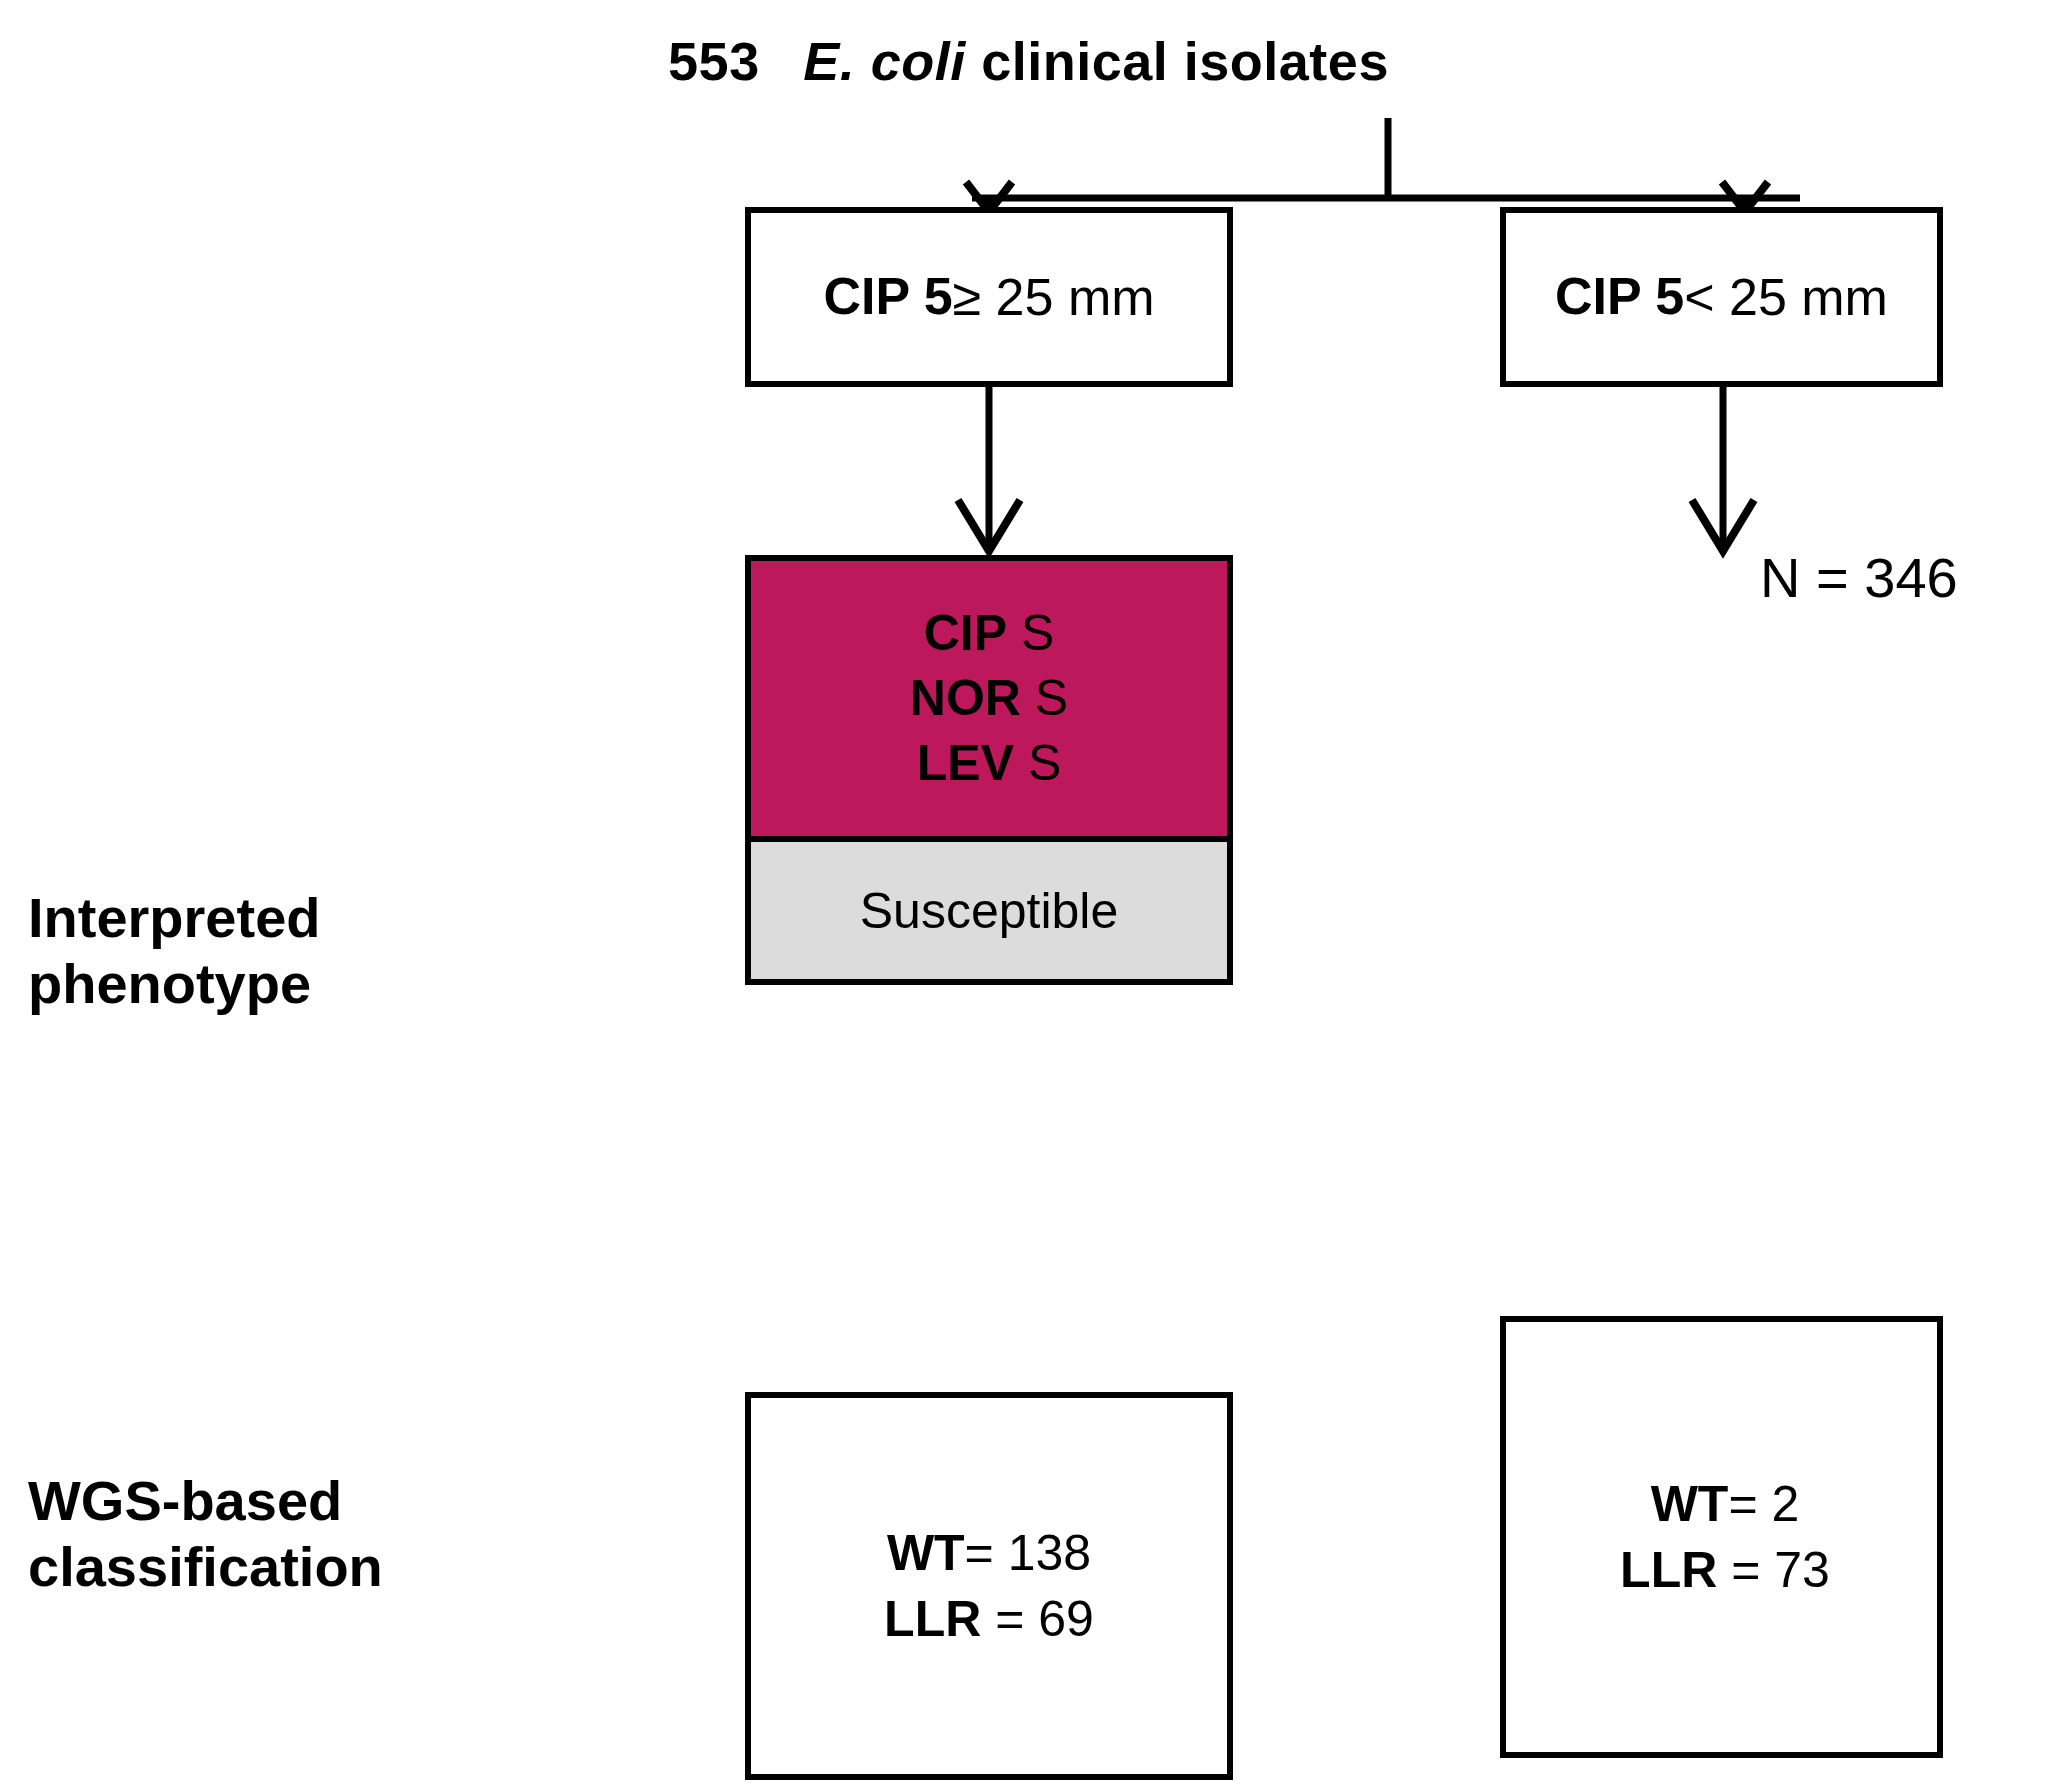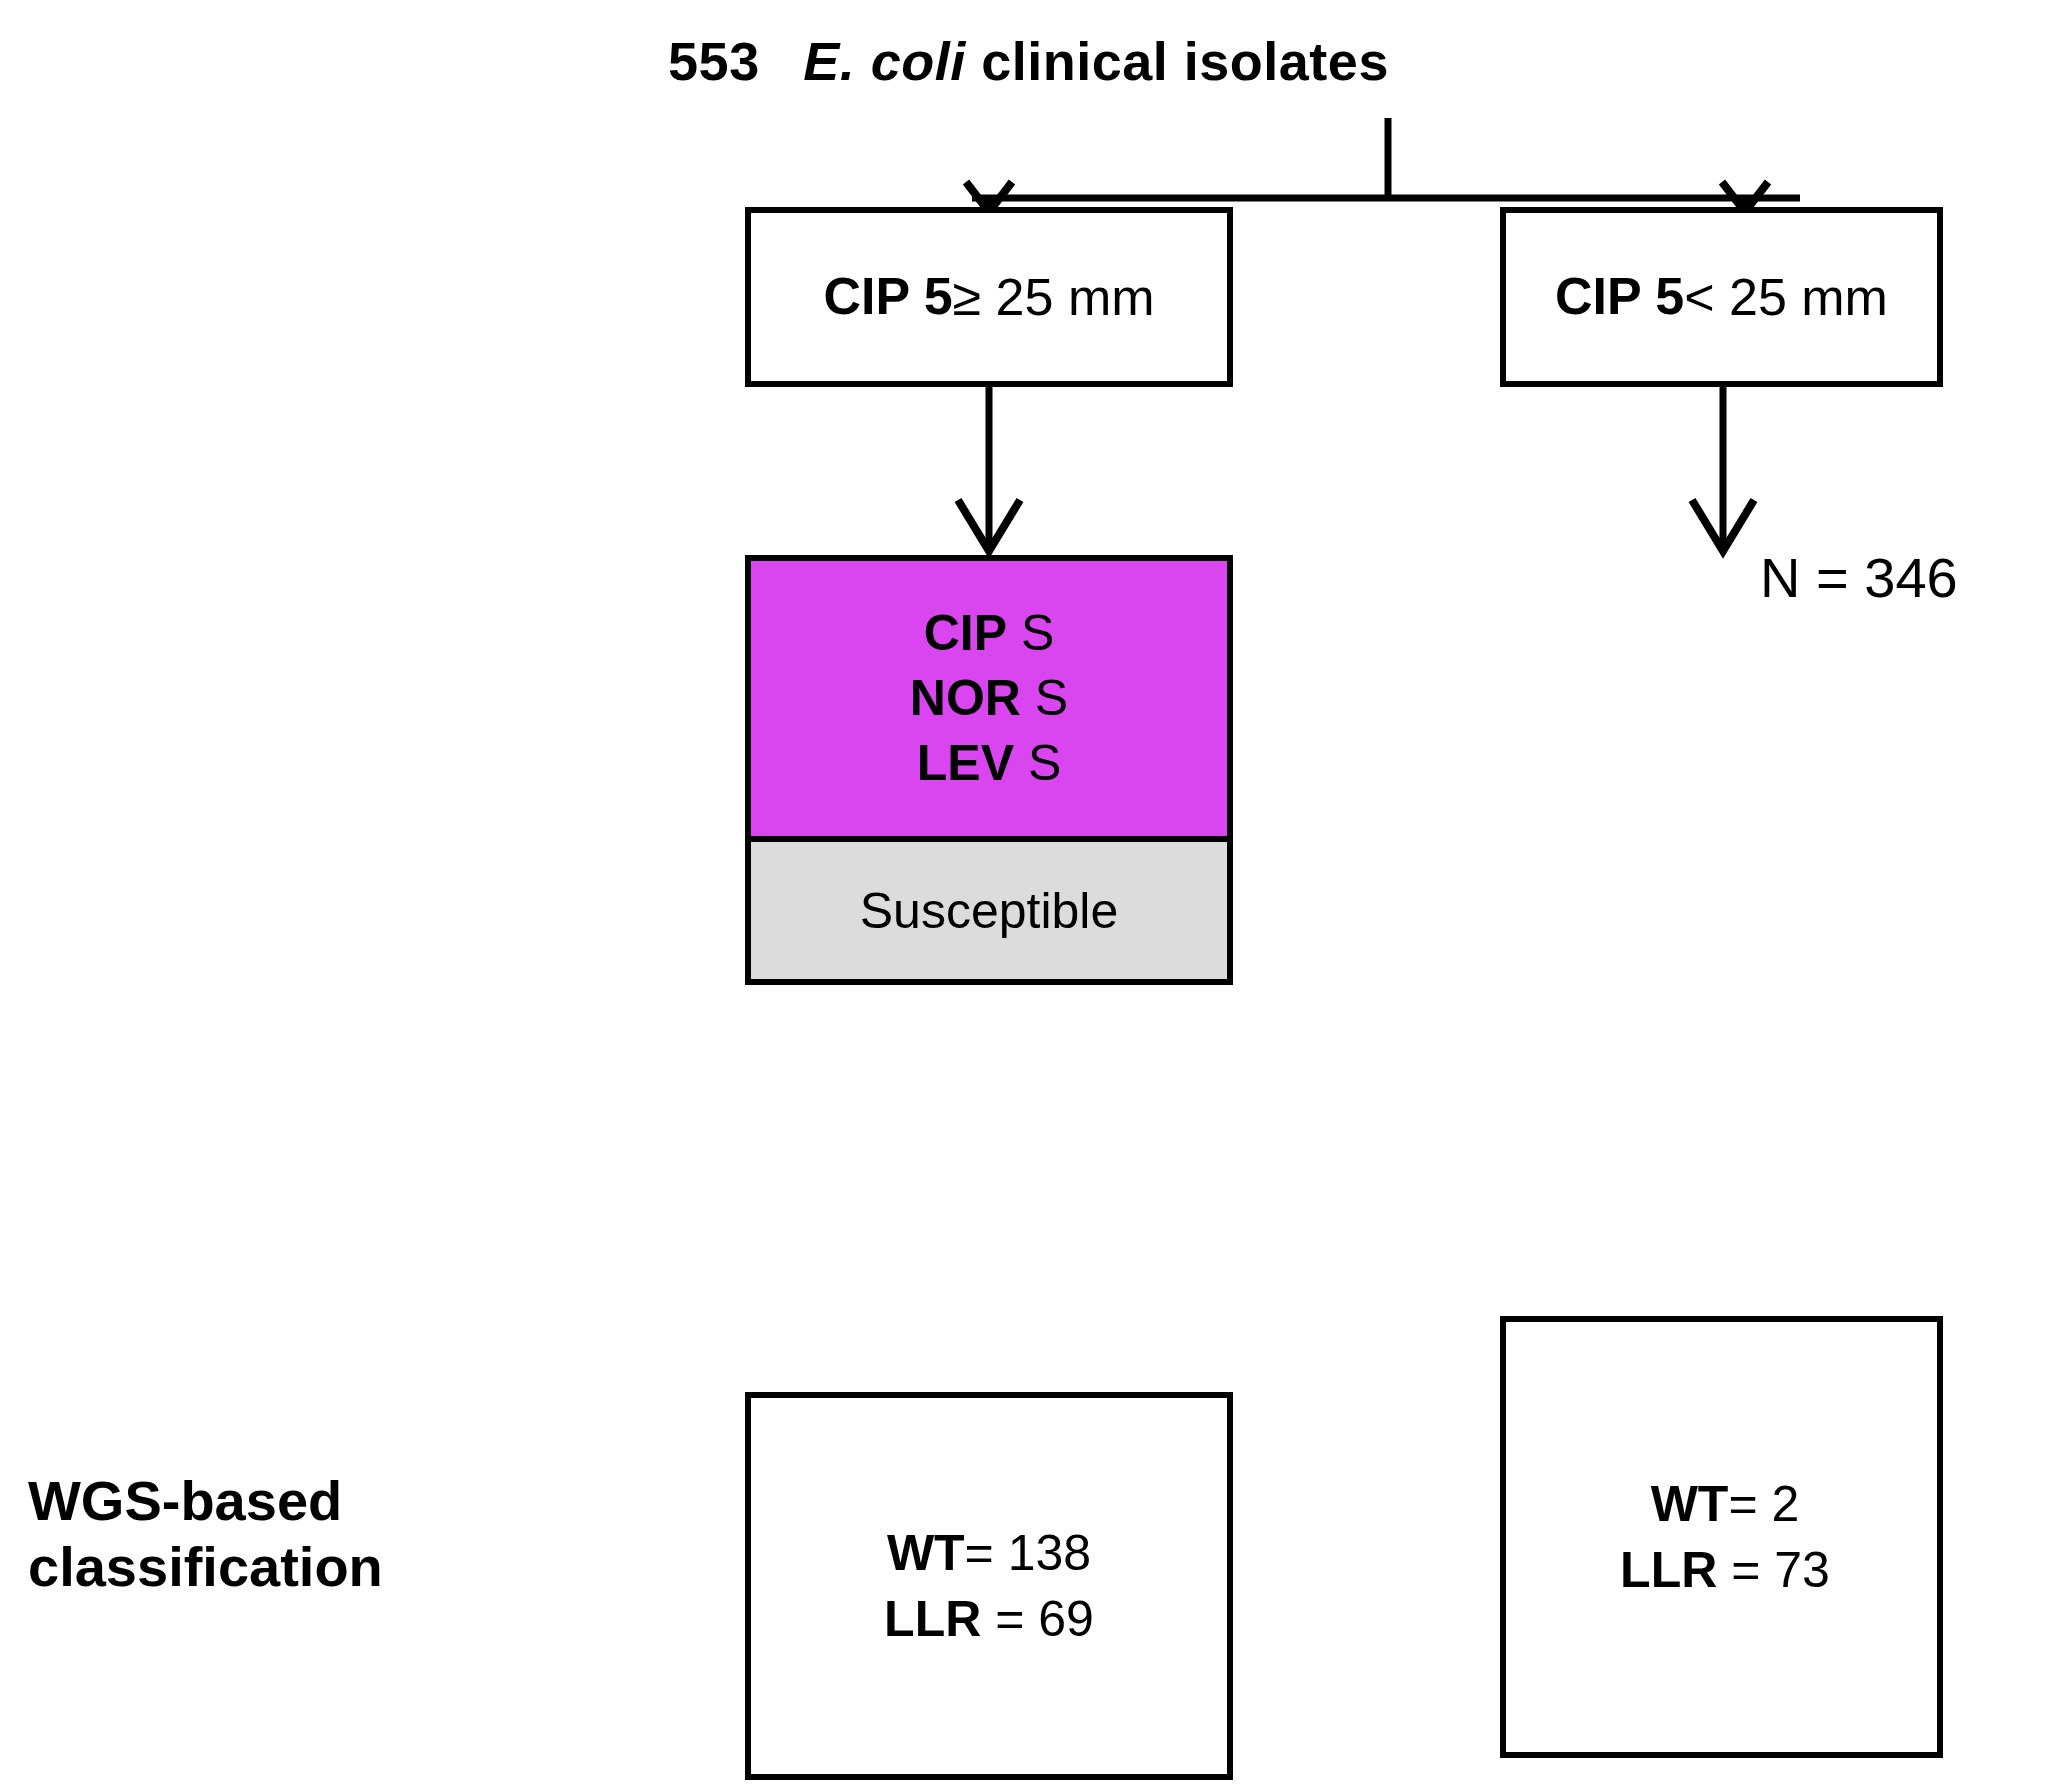--- a/index.html
+++ b/index.html
@@ -78,21 +78,21 @@
     padding: 0;
   }
   #box-pheno-left  { left: 745px;  top: 555px; width: 488px; }
   #box-pheno-right { left: 1500px; top: 555px; width: 443px; }
   .pheno-top {
     flex: 0 0 275px;
     display: flex;
     flex-direction: column;
     align-items: center;
     justify-content: center;
-    background: #d946ef;
+    background: #be185d;
     border-bottom: 6px solid #000000;
   }
   .pheno-line {
     font-size: 50px;
     line-height: 1.30;
     white-space: pre;
   }
   .pheno-bottom {
     flex: 1 1 auto;
     display: flex;
@@ -164,20 +164,22 @@
     <line x1="989" y1="387" x2="989" y2="545" stroke="#000" stroke-width="7"></line>
     <polyline points="958,500 989,551 1020,500" fill="none" stroke="#000" stroke-width="8"></polyline>
 
     <line x1="1723" y1="387" x2="1723" y2="545" stroke="#000" stroke-width="7"></line>
     <polyline points="1692,500 1723,551 1754,500" fill="none" stroke="#000" stroke-width="8"></polyline>
   </svg>
 
   <div class="edge-label" id="edge-n-left">N = 207</div>
   <div class="edge-label" id="edge-n-right">N = 346</div>
 
+  <div class="row-label" id="label-interpreted">Interpreted
+phenotype</div>
   <div class="row-label" id="label-wgs">WGS-based
 classification</div>
 
   <div class="box" id="box-crit-left">
     <div class="crit-line1">CIP 5</div>
     <div class="crit-line2">≥ 25 mm</div>
   </div>
 
   <div class="box" id="box-crit-right">
     <div class="crit-line1">CIP 5</div>

